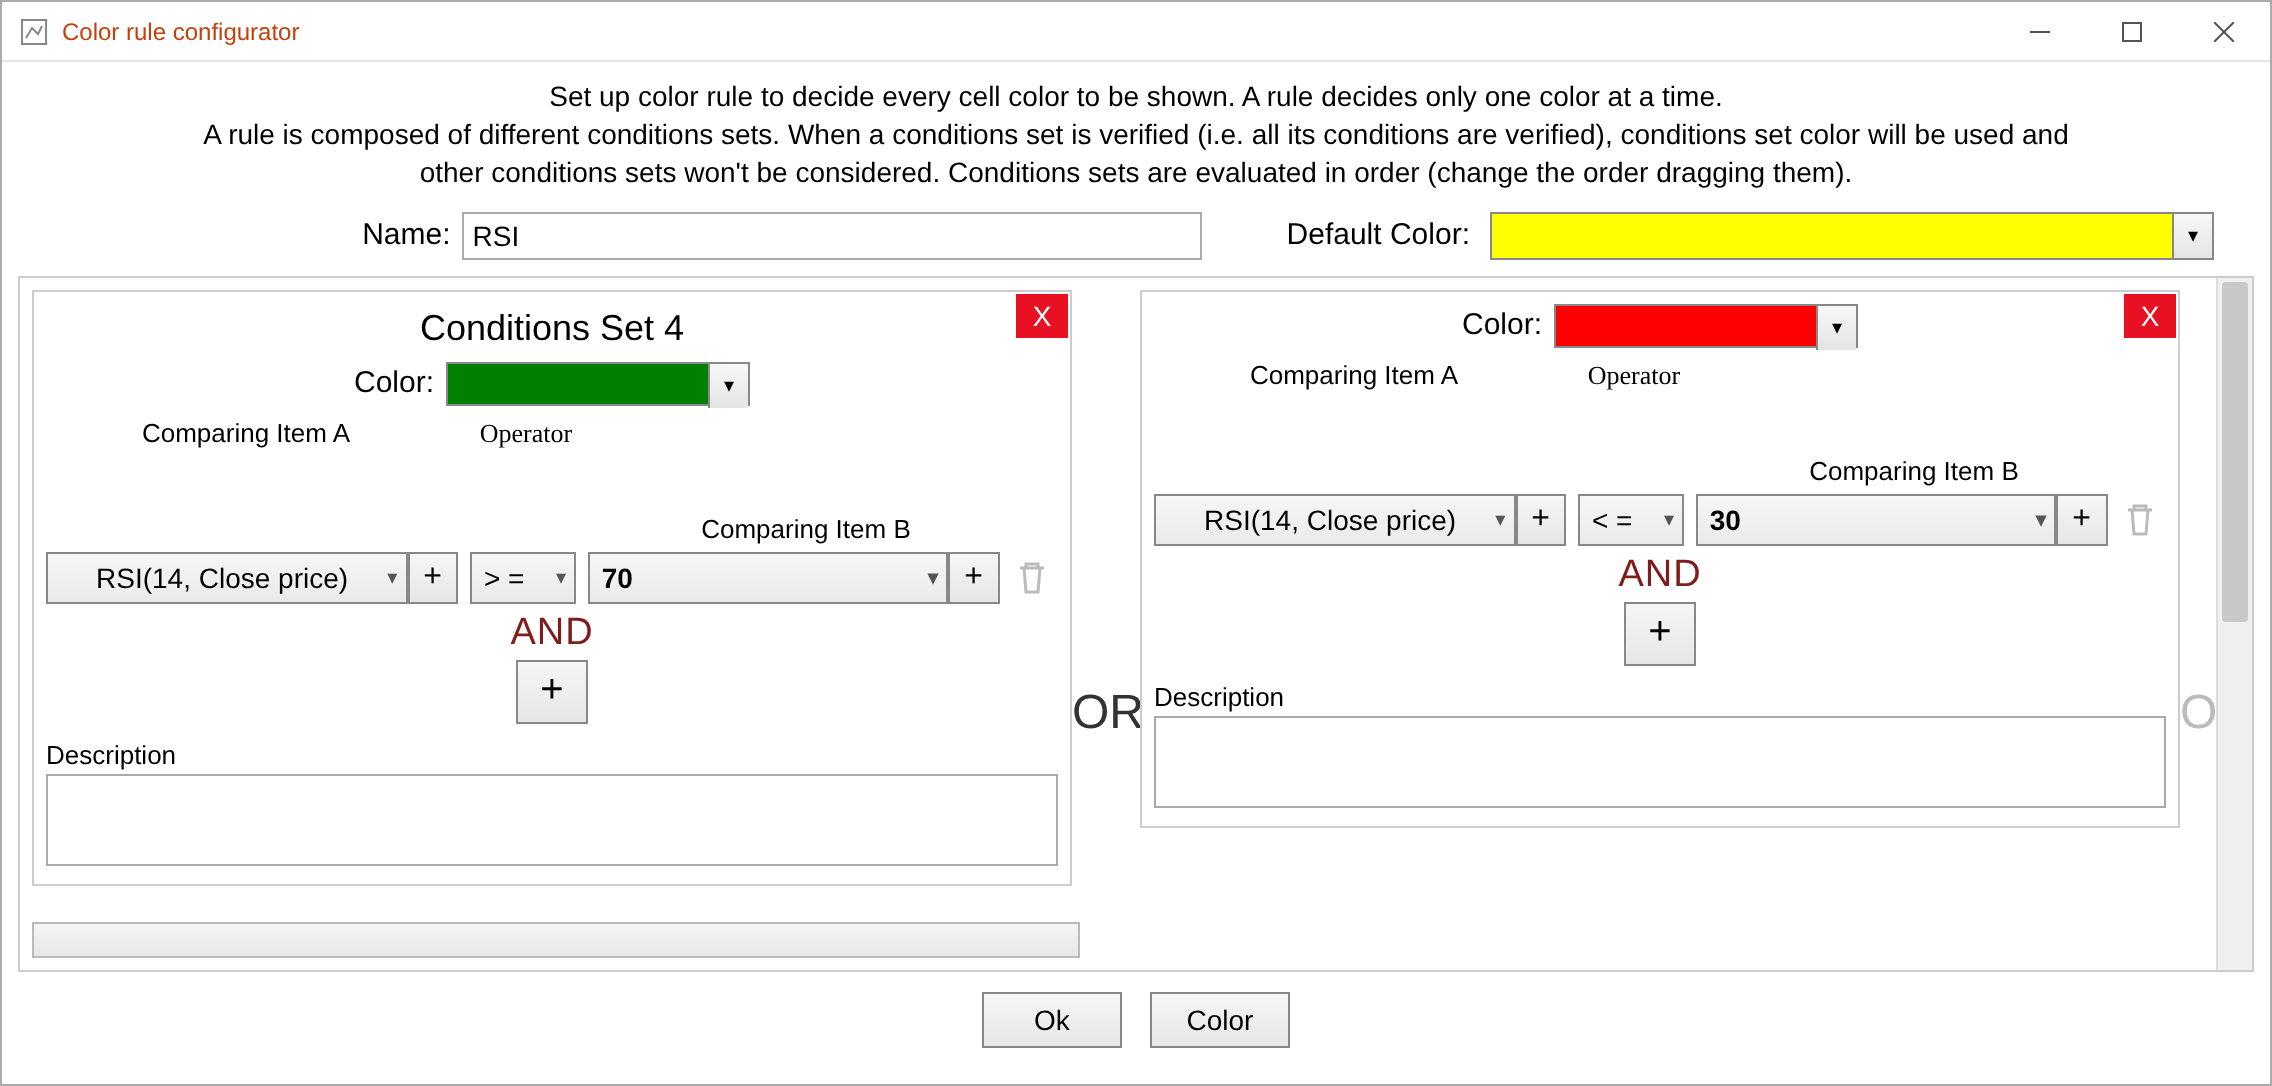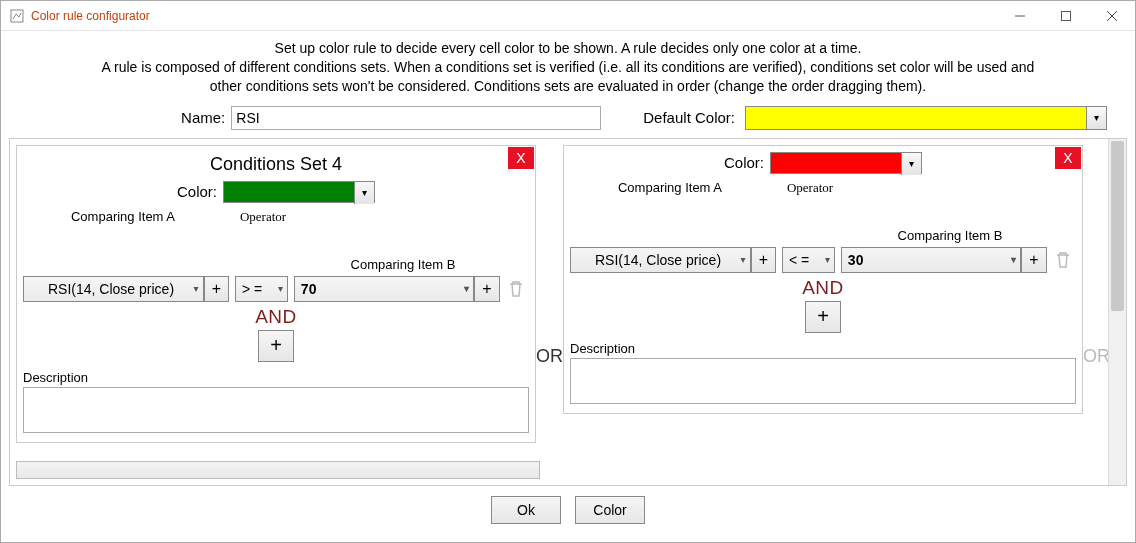--- a/index.html
+++ b/index.html
@@ -148,21 +148,21 @@
   .desc-label { margin-top: 8px; font-size: 13px; }
   .desc-input {
     margin-top: 2px;
     width: 100%; height: 46px;
     border: 1px solid #aaa;
     resize: none; font: inherit; padding: 2px 4px;
   }
   .or-label {
     width: 34px;
     text-align: center;
-    font-size: 18px;
+    font-size: 24px;
     color: #333;
     align-self: center;
     padding-top: 90px;
   }
   .or-label.dim { color: #bbb; }
   .hscroll {
     position: absolute;
     left: 6px; bottom: 6px;
     width: 524px; height: 18px;
     border: 1px solid #bbb;

